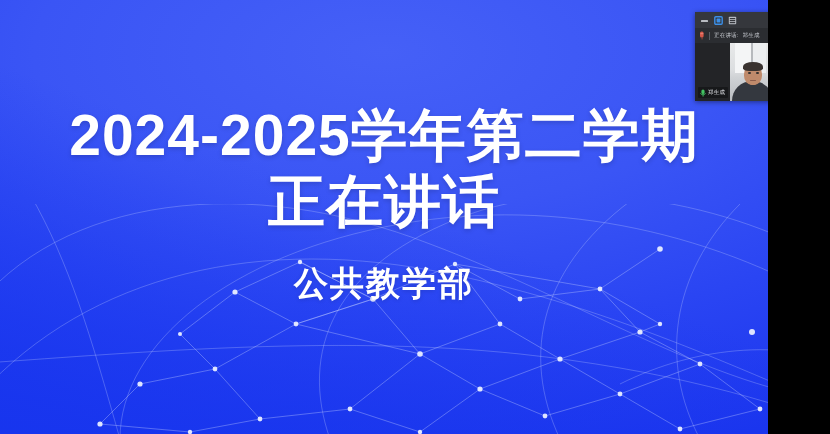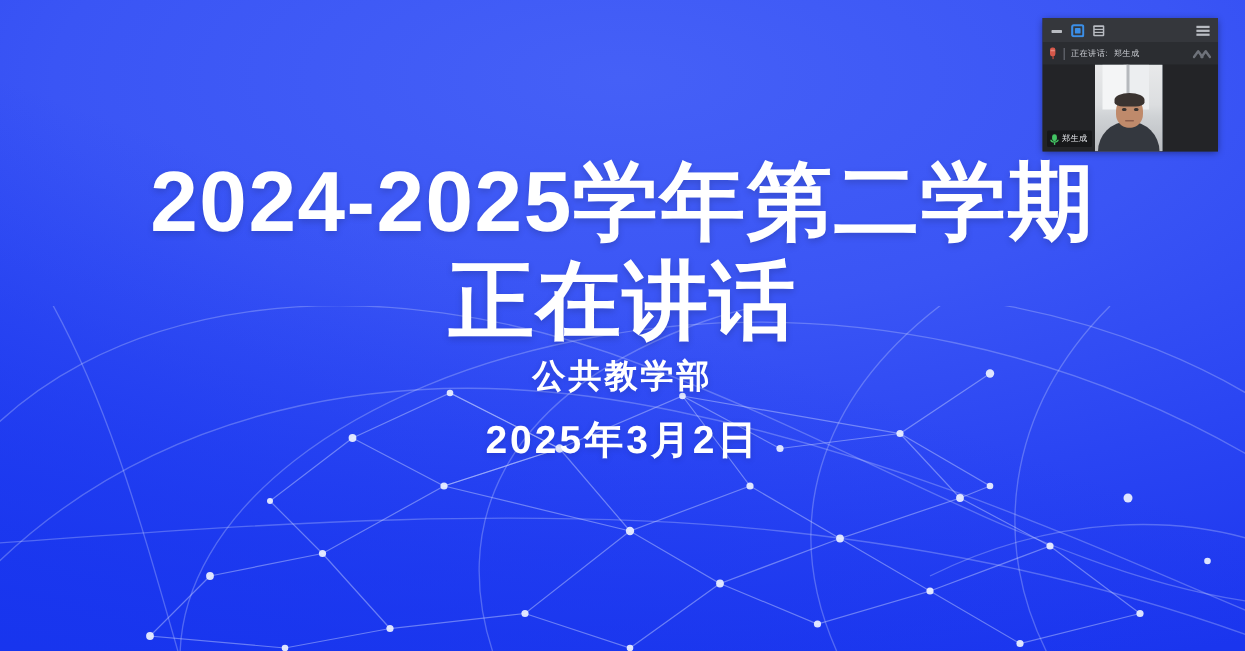--- a/index.html
+++ b/index.html
@@ -6,21 +6,21 @@
     margin: 0;
     padding: 0;
     background: #000;
   }
   body {
     font-family: "Liberation Sans", "DejaVu Sans", sans-serif;
   }
 
   #stage {
     position: relative;
-    width: 830px;
+    width: 768px;
     height: 434px;
     overflow: hidden;
     background: #3a55f5;
   }
 
   
   .slide-bg {
     position: absolute;
     inset: 0;
     background:
@@ -73,21 +73,22 @@
     font-size: 57px;
     font-weight: bold;
     letter-spacing: 1px;
     line-height: 66px;
     text-shadow: 0 2px 5px rgba(0,0,0,0.16);
     white-space: nowrap;
   }
   .title-wrap { padding-top: 102px; }
 
   .sub-org {
-    font-size: 22px;
+    margin-top: 32px;
+    font-size: 34px;
     font-weight: bold;
     letter-spacing: 2px;
     line-height: 34px;
     text-shadow: 0 1px 4px rgba(0,0,0,0.14);
   }
   .sub-date {
     margin-top: 9px;
     font-size: 26px;
     font-weight: bold;
     letter-spacing: 2px;
@@ -337,21 +338,20 @@
       <circle cx="805" cy="170" r="2.2"></circle>
     </g>
   </svg>
 
   <div class="slide-text">
     <div class="title-wrap">
       <div class="title-line">2024-2025学年第二学期</div>
       <div class="title-line">正在讲话</div>
     </div>
     <div class="sub-org">公共教学部</div>
-    <div class="sub-date">2025年3月2日</div>
   </div>
 
   <div class="meet-win">
 
     <div class="meet-toolbar">
       <div class="tb-left">
         <span class="ic">
           <svg width="9" height="9" viewBox="0 0 9 9">
             <rect x="1" y="4" width="7" height="2" rx="0.5" fill="#b9bcc2"></rect>
           </svg>

